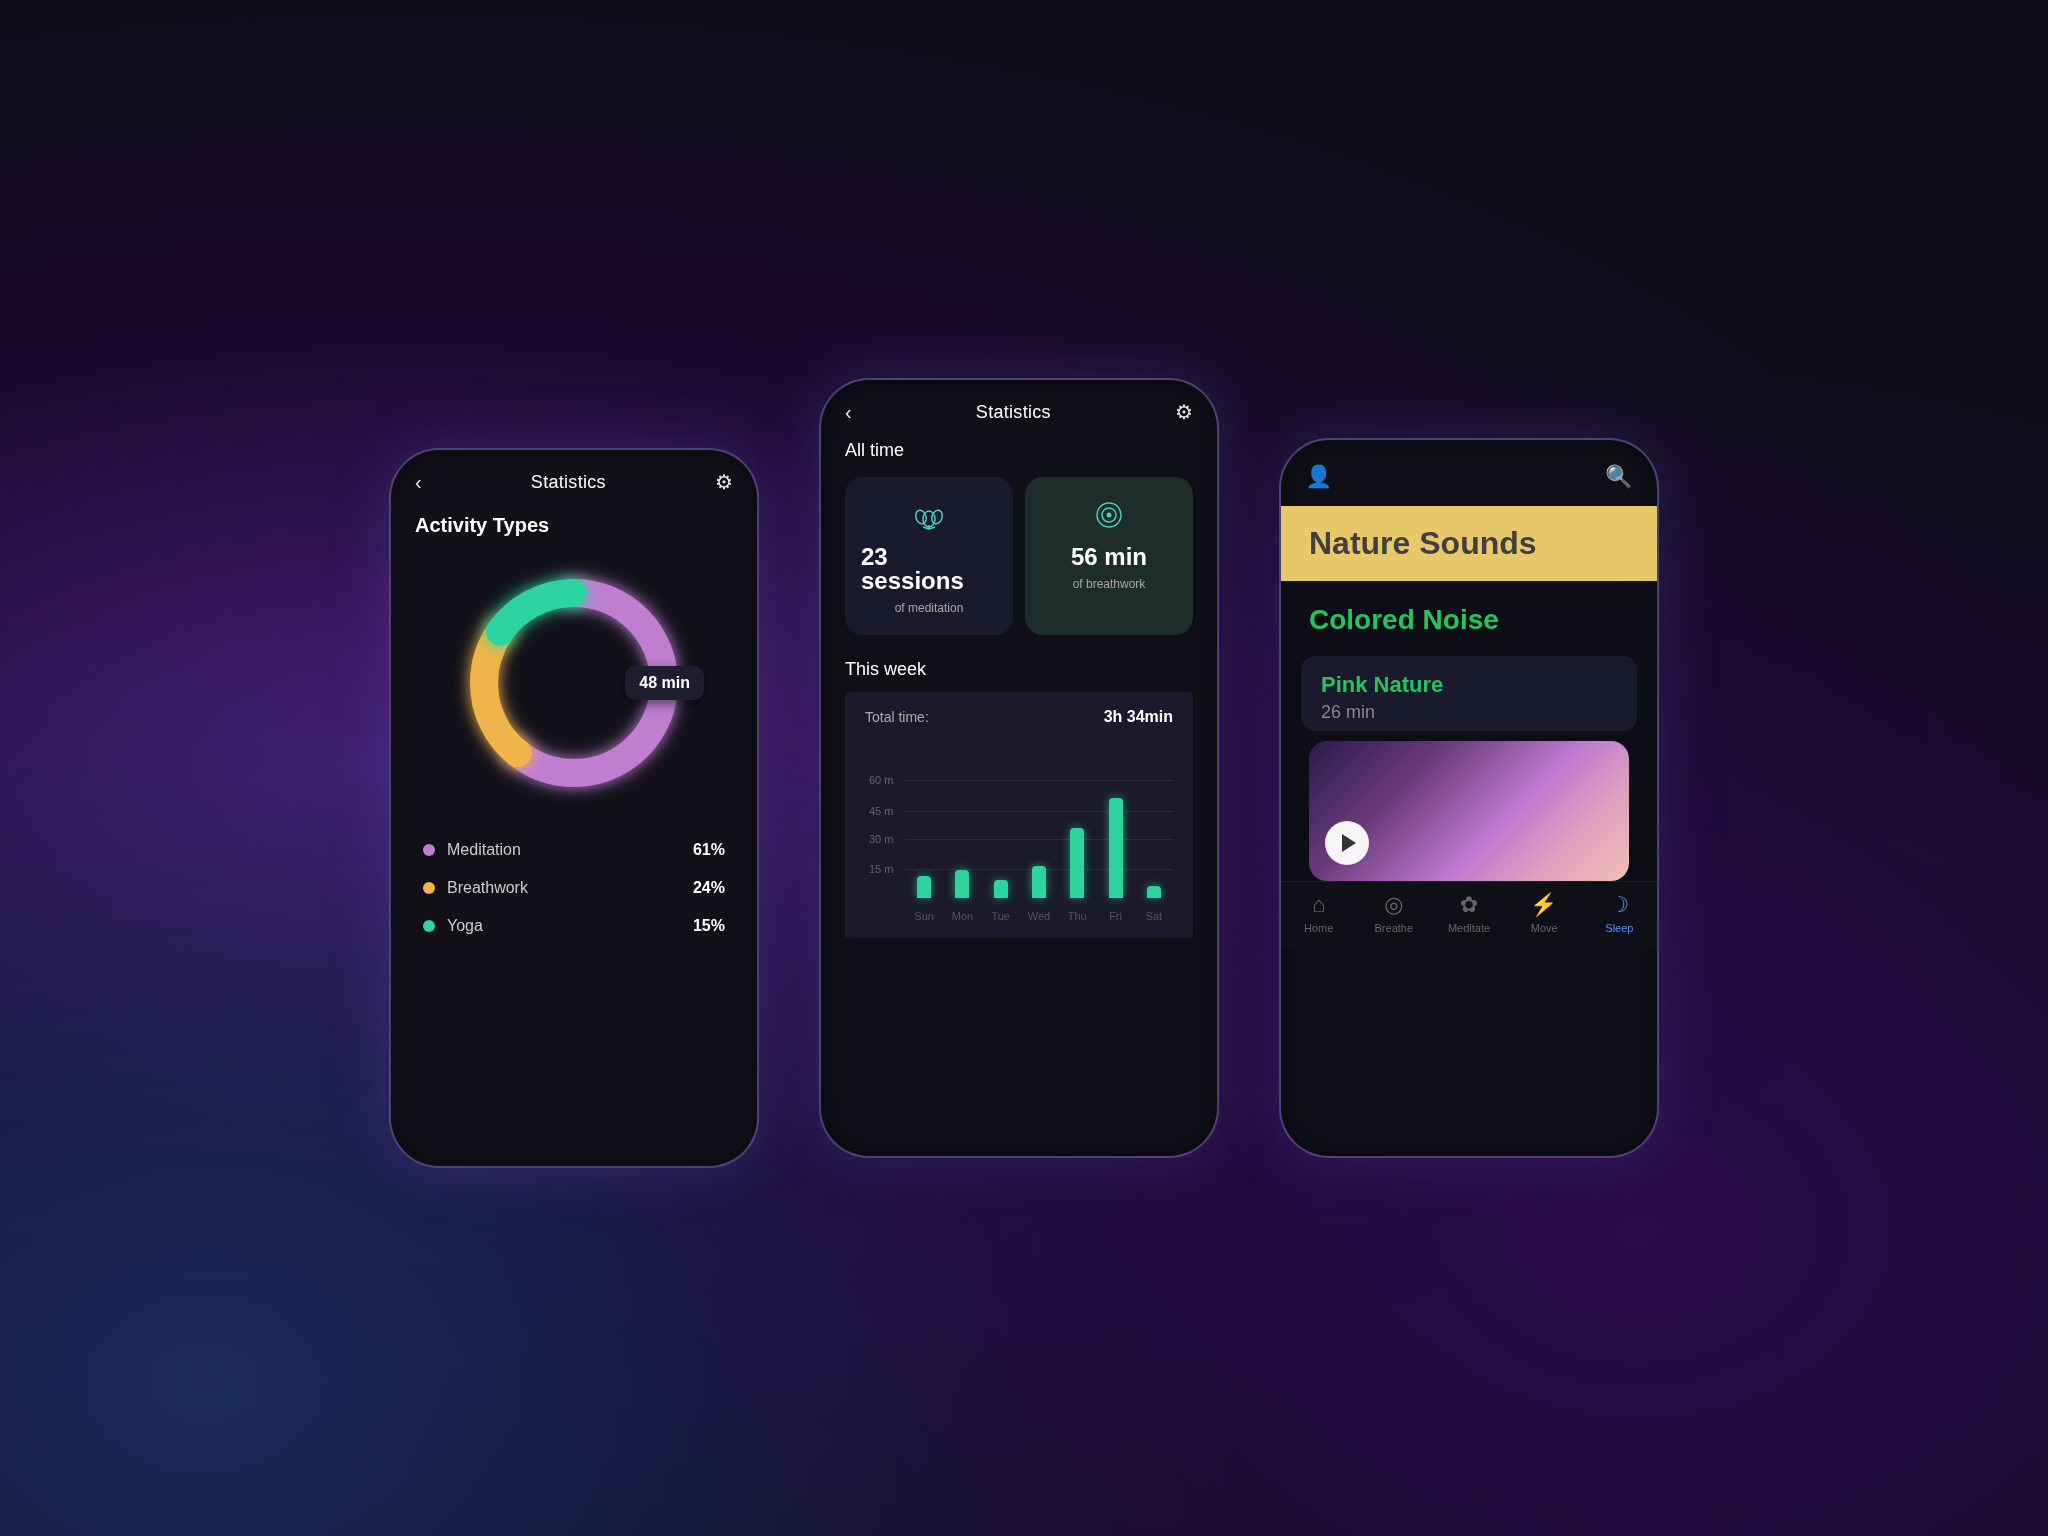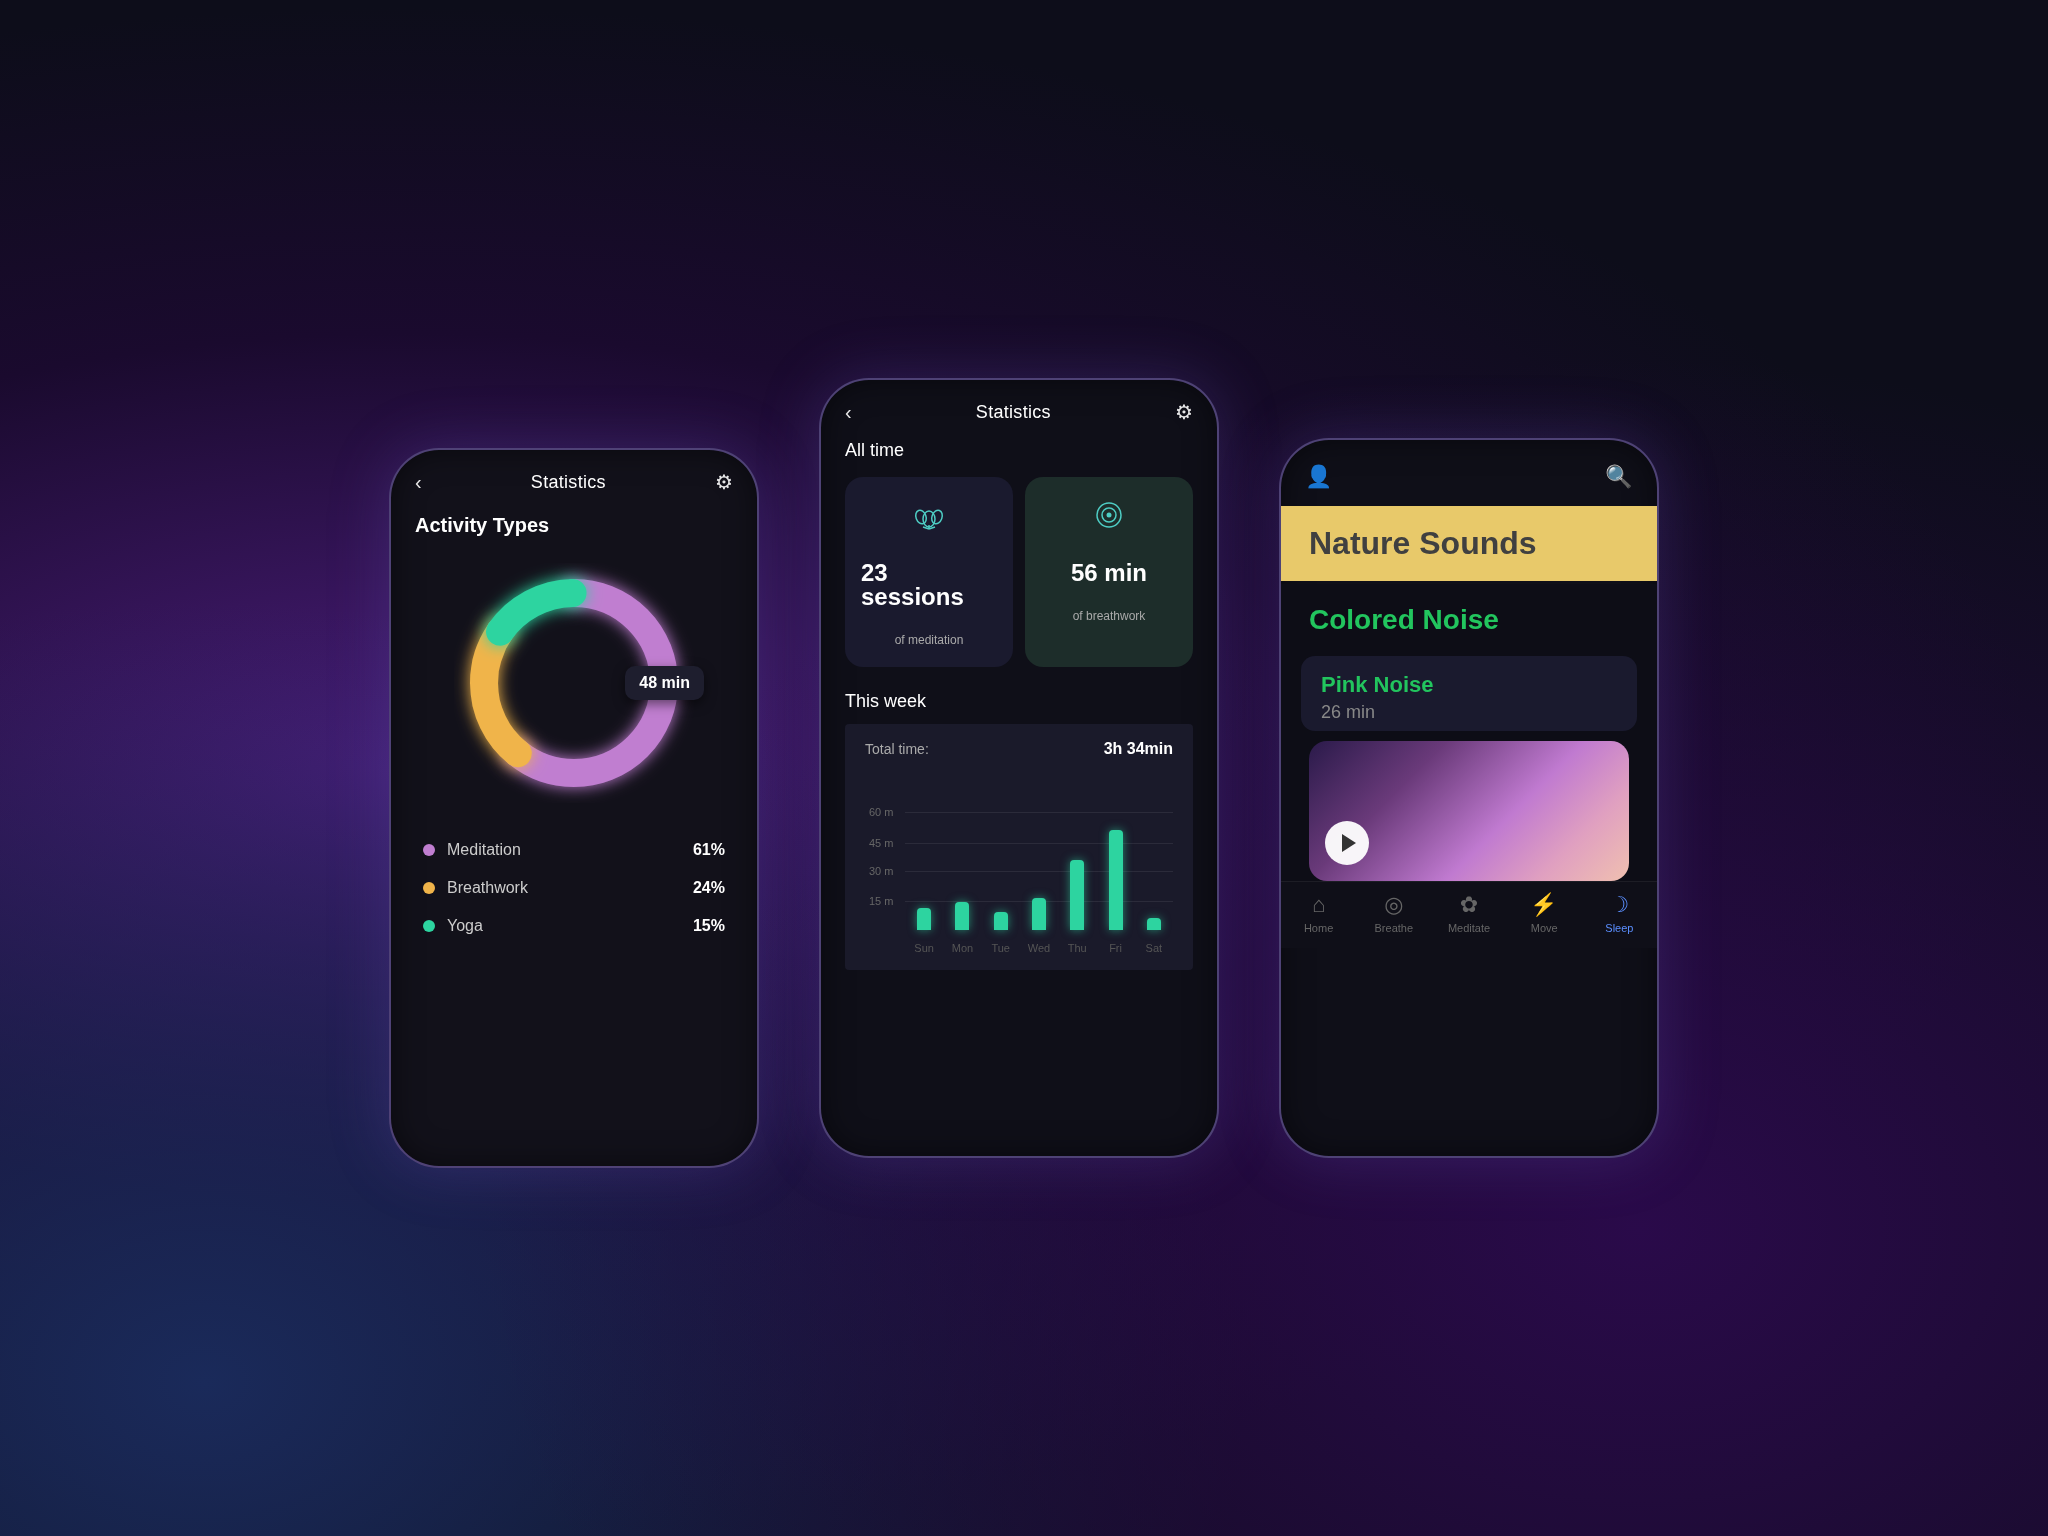--- a/index.html
+++ b/index.html
@@ -203,21 +203,21 @@
       padding: 0 24px 20px;
     }
 
     .stat-card {
       flex: 1;
       border-radius: 18px;
       padding: 20px 16px;
       display: flex;
       flex-direction: column;
       align-items: center;
-      gap: 24px;
+      gap: 8px;
     }
 
     .stat-card-1 {
       background: #1a1a2e;
     }
 
     .stat-card-2 {
       background: #1d2d2a;
     }
 
@@ -629,21 +629,21 @@
   <div class="category-item category-nature">
     <div class="category-title category-title-dark">Nature Sounds</div>
   </div>
 
 
   <div style="background:#0d0d16; padding: 0;">
     <div class="noise-content">
       <div class="noise-title">Colored Noise</div>
     </div>
     <div style="background:#1a1a2e; margin: 0 20px; border-radius: 14px; padding: 16px 20px 8px;">
-      <div class="noise-title" style="font-size:22px;">Pink Noise</div>
+      <div class="noise-title" style="font-size:22px;">Pink Nature</div>
       <div class="noise-subtitle">26 min</div>
     </div>
     <div class="noise-player">
       <div class="play-btn">
         <div class="play-triangle"></div>
       </div>
     </div>
   </div>
 
   <div class="bottom-nav">

